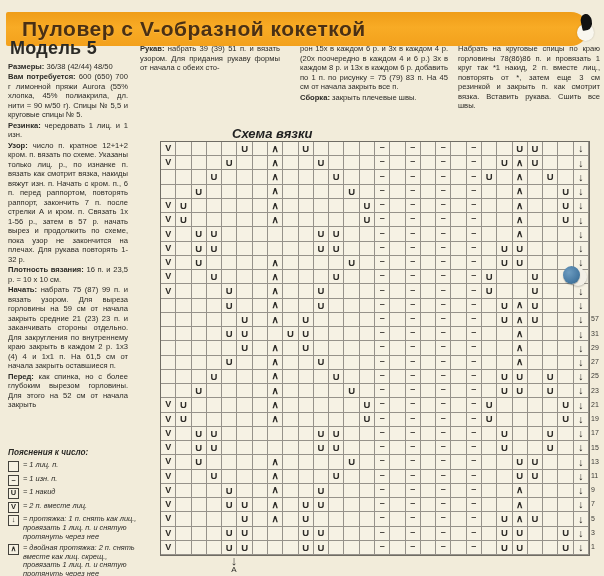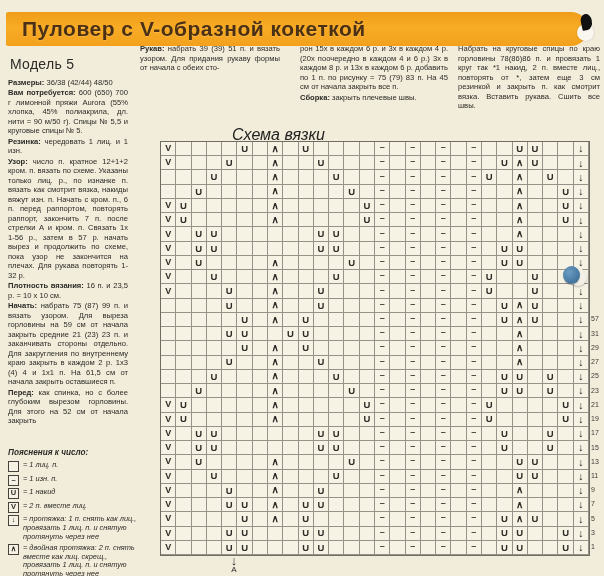--- a/index.html
+++ b/index.html
@@ -20,27 +20,27 @@
     margin:0 0 0 16px; font-size:21px; font-weight:800; letter-spacing:.5px;
     color:#4a3014; text-shadow:0 1px 0 rgba(255,255,255,.15);
   }
   .white-dot{position:absolute; left:577px; top:24px; width:17px; height:17px; border-radius:50%; background:#f9f7ef; box-shadow:0 0 2px rgba(0,0,0,.2);}
   .teardrop{position:absolute; left:581px; top:14px; width:11px; height:16px; background:#111; border-radius:50% 50% 60% 10%; transform:rotate(-12deg);}
   
   .col{position:absolute; top:44px; font-size:7.6px; line-height:9.5px; text-align:justify;}
   .para{margin:0 0 1px 0;}
   .para b{font-weight:bold;}
   #leftcol{left:8px; width:120px; top:42px;}
-  .model{font-size:14px; font-weight:normal; margin:18px 0 8px 2px; letter-spacing:.3px;}
+  .model{font-size:18px; font-weight:bold; margin:2px 0 8px 2px; letter-spacing:.3px;}
   #col2{left:140px; width:140px;}
   #col3{left:300px; width:148px;}
   #col4{left:458px; width:142px;}
   
   .chart-heading{
-    position:absolute; left:232px; top:126px; font-size:16px; font-weight:normal; font-style:italic; color:#222;
+    position:absolute; left:232px; top:126px; font-size:13px; font-weight:bold; font-style:italic; color:#222;
   }
   #chart-grid{
     position:absolute; left:160px; top:141px; width:428px; height:413px;
     display:grid; grid-template-columns:repeat(28,1fr); grid-auto-rows:1fr;
     border:1px solid #6f6c64; background:#f6f2e4;
   }
   .cell{
     border-right:1px solid #96928a; border-bottom:1px solid #96928a;
     display:flex; align-items:center; justify-content:center;
     line-height:1; color:#2e2c28; overflow:hidden;

